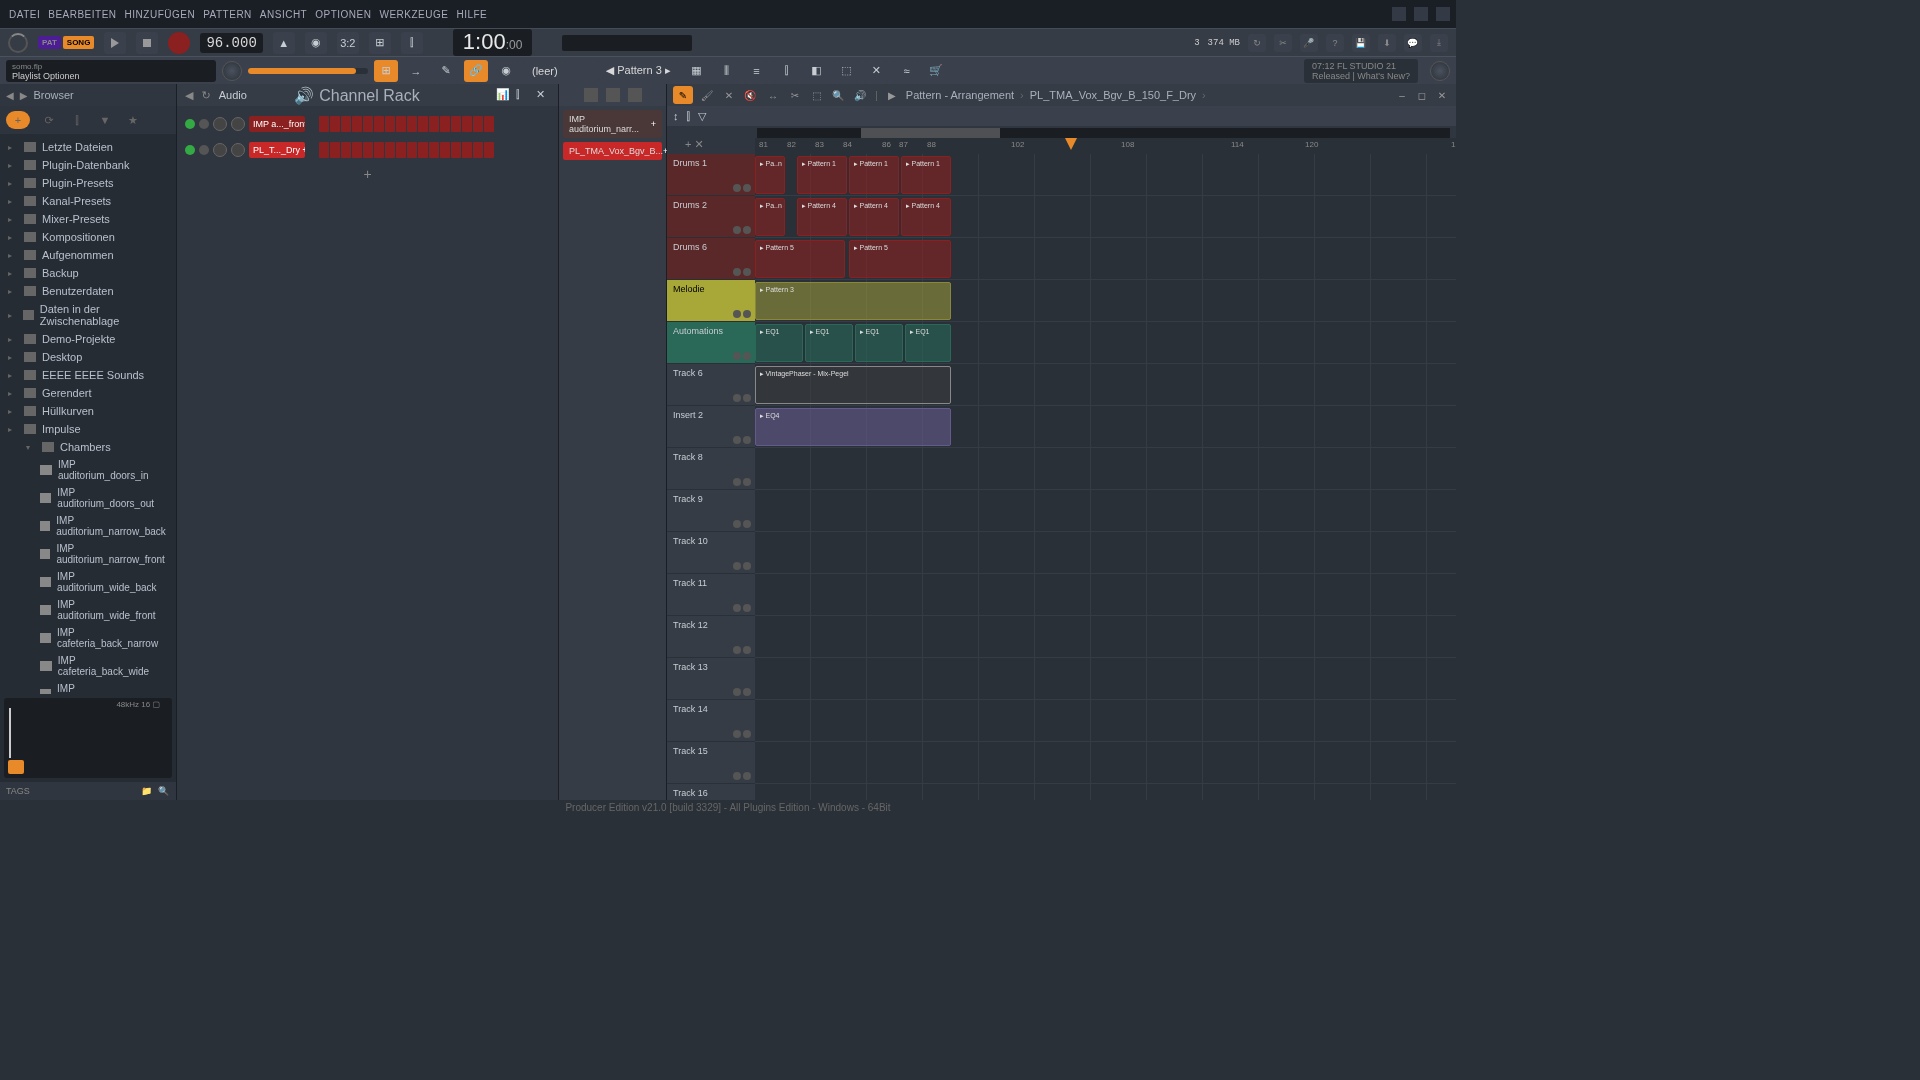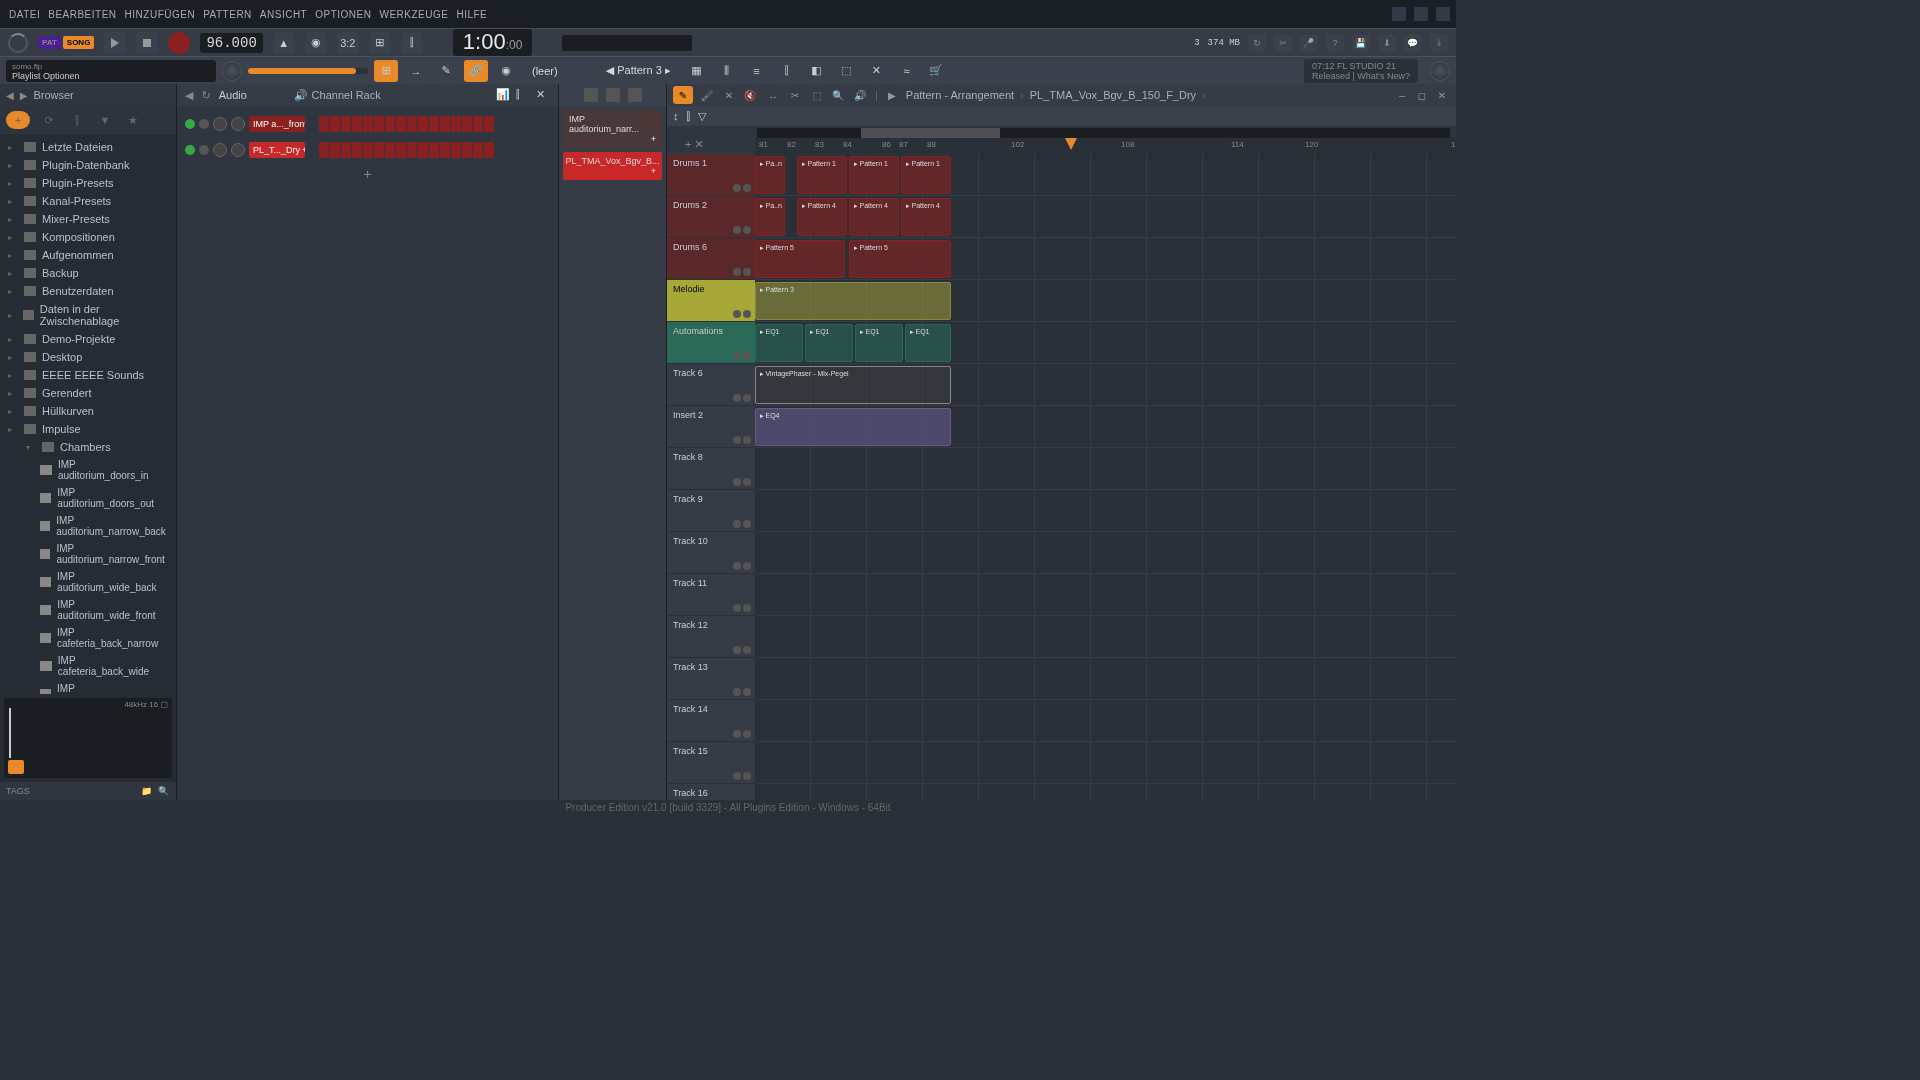--- a/index.html
+++ b/index.html
@@ -53,47 +53,47 @@
 .btool { width:18px; height:18px; display:flex; align-items:center; justify-content:center; color:#666; }
 .btool.orange-pill { background:#e88a2a; border-radius:9px; width:24px; }
 .browser-tree { flex:1; overflow:hidden; padding:4px 0; }
 .tree-item { padding:3px 8px; font-size:11px; color:#b8c0cc; display:flex; align-items:center; gap:6px; }
 .tree-item .fold { width:10px; color:#666; font-size:8px; }
 .tree-item.sub { padding-left:26px; }
 .tree-item.sub2 { padding-left:40px; font-size:10px; }
 .tree-item .ficon { width:12px; height:10px; background:#666; display:inline-block; }
 .browser-preview { height:80px; background:#1a1d22; margin:4px; border-radius:3px; position:relative; }
 .browser-preview .wave { position:absolute; left:5px; top:10px; width:20px; height:50px; border-left:2px solid #ccc; }
-.browser-preview .info { position:absolute; right:4px; top:2px; font-size:8px; color:#888; }
+.browser-preview .info { position:absolute; right:12px; top:2px; font-size:8px; color:#888; }
 .browser-preview .play { position:absolute; left:4px; bottom:4px; width:16px; height:14px; background:#e88a2a; border-radius:2px; }
 .tags-bar { height:18px; background:#30363f; display:flex; align-items:center; padding:0 6px; gap:6px; font-size:9px; color:#888; }
 
 
 .chanrack { width:382px; background:#30363f; border-right:1px solid #1a1f26; }
 .cr-head { height:22px; background:#363c46; display:flex; align-items:center; padding:0 8px; gap:8px; }
 .cr-head .nav { color:#888; }
-.cr-head .title { color:#a8b0bc; font-size:11px; margin-left:40px; }
+.cr-head .title { color:#a8b0bc; font-size:16px; margin-left:40px; }
 .cr-head .rtools { margin-left:auto; display:flex; gap:6px; }
 .cr-head .rtool { width:14px; height:14px; }
 .cr-body { padding:8px; }
 .cr-row { display:flex; align-items:center; gap:4px; margin-bottom:6px; height:20px; }
 .cr-dot { width:10px; height:10px; border-radius:50%; background:#3a4; }
 .cr-dot.off { background:#555; }
 .cr-knob { width:14px; height:14px; border-radius:50%; background:#444; border:1px solid #666; }
 .cr-name { background:#8a2020; color:#fff; font-size:9px; padding:3px 4px; width:56px; border-radius:2px; overflow:hidden; white-space:nowrap; }
 .cr-name.sel { background:#c82828; }
 .cr-steps { display:flex; gap:1px; }
 .cr-step { width:10px; height:16px; background:#8a2020; border-radius:1px; }
 .cr-plus { color:#888; text-align:center; margin-top:6px; font-size:14px; }
 
 
 .picker { width:108px; background:#363c46; border-right:1px solid #1a1f26; }
 .pk-head { height:22px; background:#3a414c; display:flex; align-items:center; justify-content:center; gap:8px; }
 .pk-tool { width:14px; height:14px; background:#555; }
-.pk-item { background:#4a3838; margin:4px; padding:4px 6px; font-size:9px; color:#ddd; border-radius:2px; display:flex; align-items:center;flex-direction:column; }
+.pk-item { background:#4a3838; margin:4px; padding:4px 6px; font-size:9px; color:#ddd; border-radius:2px; display:flex; align-items:center; }
 .pk-item.red { background:#c82828; }
 .pk-item .plus { margin-left:auto; color:#fff; }
 
 
 .playlist { flex:1; background:#30363f; display:flex; flex-direction:column; }
 .pl-head { height:22px; background:#363c46; display:flex; align-items:center; padding:0 6px; gap:6px; }
 .pl-head .tool { width:16px; height:16px; display:flex; align-items:center; justify-content:center; color:#999; font-size:10px; }
 .pl-head .tool.active { background:#e88a2a; color:#000; width:20px; height:18px; border-radius:3px; }
 .pl-head .title { color:#a8b0bc; font-size:11px; }
 .pl-head .sep { color:#666; }

